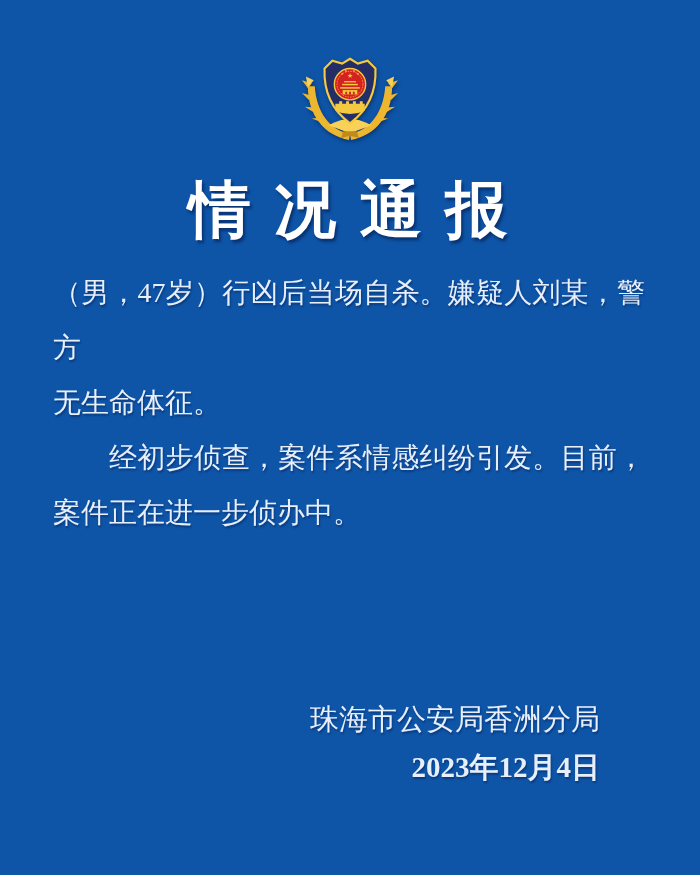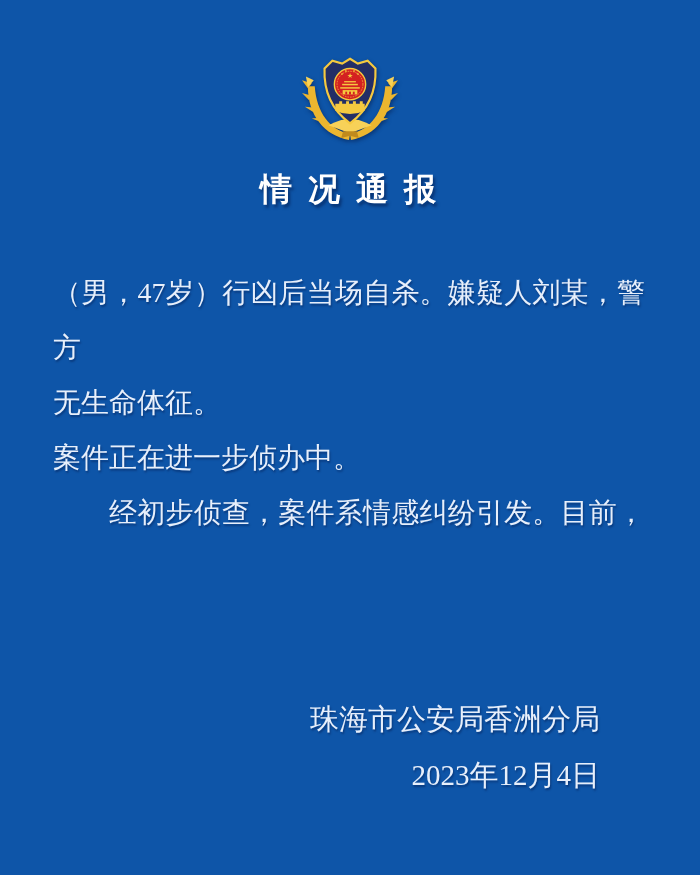--- a/index.html
+++ b/index.html
@@ -10,42 +10,42 @@
     font-family:"Liberation Serif","DejaVu Serif",serif;
   }
   .emblem{
     position:absolute;top:47px;left:50%;transform:translateX(-50%);
     width:98px;height:96px;
     filter:drop-shadow(1px 2px 2px rgba(0,10,50,.45));
   }
   .emblem svg{display:block;width:100%;height:100%;}
   .title{
     position:absolute;top:168px;left:0;width:100%;margin:0;
-    text-align:center;font-size:32px;font-weight:bold;
+    text-align:center;font-size:62px;font-weight:bold;
     letter-spacing:4px;white-space:pre;
     color:var(--title-color,#ffffff);
     text-shadow:2px 3px 3px rgba(0,15,60,.5);
   }
   .body-text{
     position:absolute;top:265px;left:53px;width:592px;
     font-size:28px;line-height:55px;
     text-shadow:1px 2px 2px rgba(0,15,60,.4);
   }
   .line{text-align:justify;}
   .line.just{
     text-align-last:justify;-moz-text-align-last:justify;
     text-justify:inter-character;
   }
   .line.indent{text-indent:56px;}
   .signature{
     position:absolute;top:702px;right:100px;
     text-align:right;font-size:29px;line-height:34px;
     text-shadow:1px 2px 2px rgba(0,15,60,.4);
   }
-  .sig-date{margin-top:22px;}
+  .sig-date{margin-top:14px;font-weight:bold;}
 </style>
 </head>
 <body>
 
 <div class="page">
 
   <div class="emblem">
     <svg viewBox="0 0 100 98" xmlns="http://www.w3.org/2000/svg">
 
       <g>
@@ -96,22 +96,22 @@
 
       <path d="M35 58 h4 v-2.5 h3 v2.5 h4 v-2.5 h3 v2.5 h4 v-2.5 h3 v2.5 h4 v-2.5 h3 v2.5 h2 L65 65 Q50 72 35 65 Z" style="fill:var(--badge-gold)"></path>
     </svg>
   </div>
 
   <h1 class="title">情 况 通 报</h1>
 
   <div class="body-text">
     <div class="line just">（男，47岁）行凶后当场自杀。嫌疑人刘某，警方</div>
     <div class="line">无生命体征。</div>
+    <div class="line just indent">经初步侦查，案件系情感纠纷引发。目前，</div>
     <div class="line">案件正在进一步侦办中。</div>
-    <div class="line just indent">经初步侦查，案件系情感纠纷引发。目前，</div>
   </div>
 
   <div class="signature">
     <div class="sig-org">珠海市公安局香洲分局</div>
     <div class="sig-date">2023年12月4日</div>
   </div>
 
 </div>
 
 </body></html>

